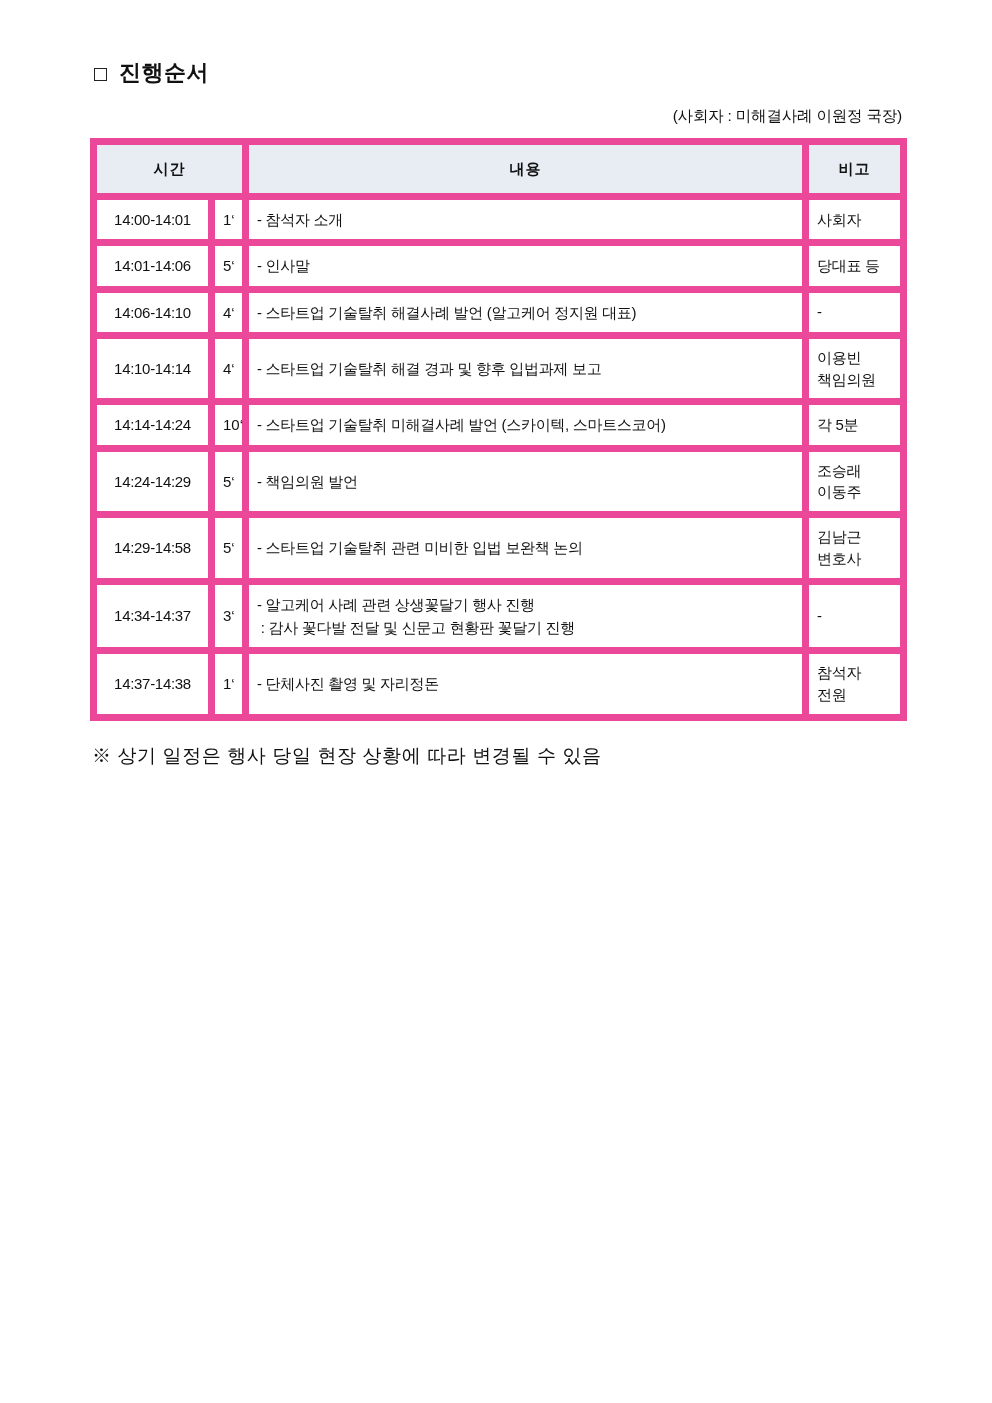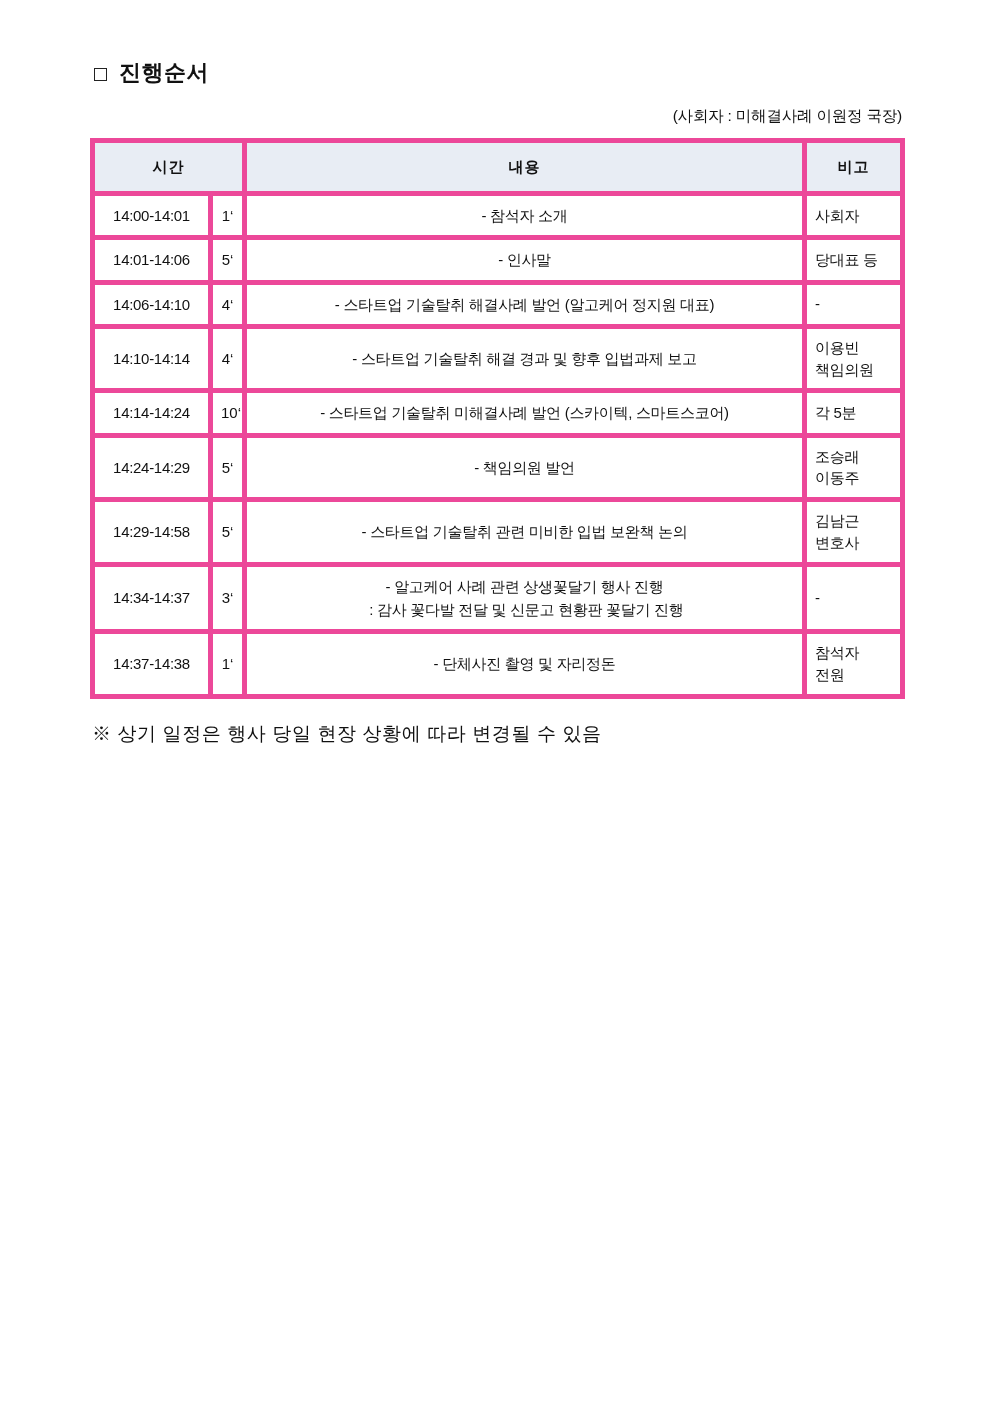--- a/index.html
+++ b/index.html
@@ -50,21 +50,21 @@
     margin-right: 0px;
     letter-spacing: -0.2px;
   }
   table.schedule {
     width: 810px;
     margin-top: 11px;
     border-collapse: collapse;
     table-layout: fixed;
   }
   table.schedule th, table.schedule td {
-    border: 5px solid #ec4899;
+    border: 7px solid #ec4899;
     font-size: 15px;
     color: #111;
     padding: 8px;
   }
   table.schedule thead th {
     background: #e8edf4;
     text-align: center;
     font-weight: bold;
     height: 32px;
     letter-spacing: 1px;
@@ -76,21 +76,21 @@
     padding: 9px 2px;
     border-right: none;
   }
   td.dur-cell {
     text-align: center;
     font-size: 13.5px;
     padding: 9px 2px;
     border-left: none;
   }
   td.content-cell {
-    text-align: center;
+    text-align: left;
     padding: 9px 10px 9px 14px;
     line-height: 1.55;
     letter-spacing: -0.3px;
     margin-left: 10px;
   }
   td.note-cell {
     text-align: left;
     padding: 9px 2px;
     line-height: 1.45;
     letter-spacing: -0.3px;

